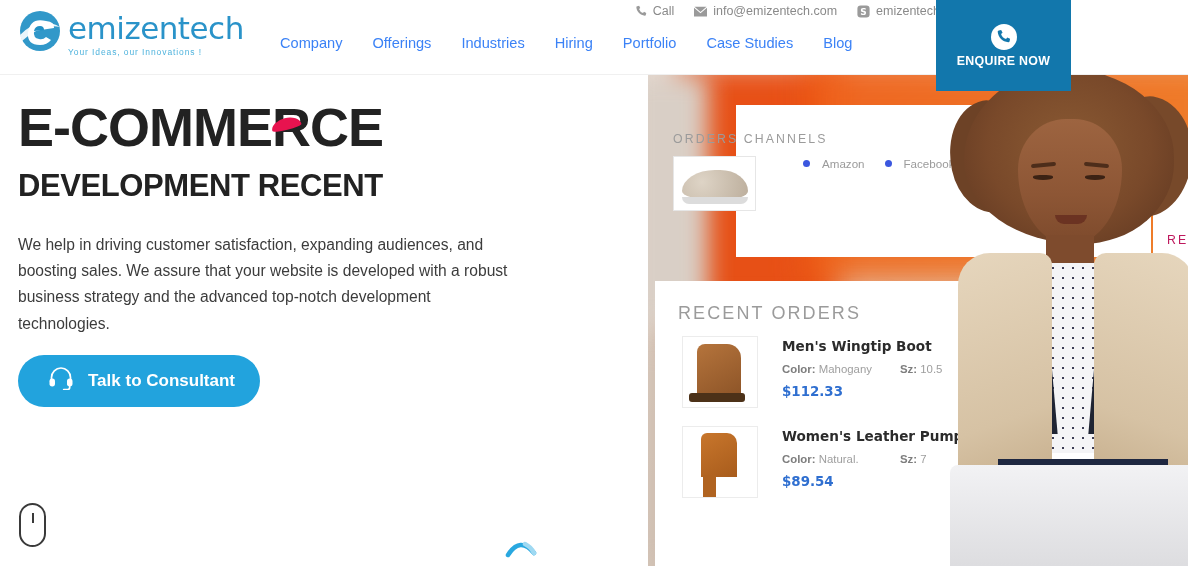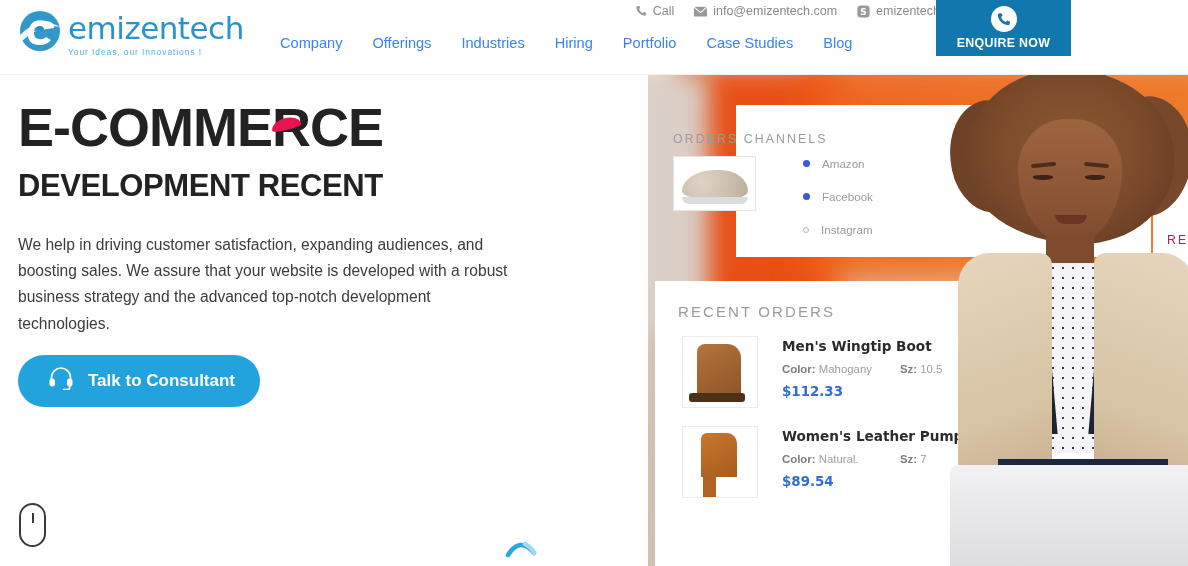--- a/index.html
+++ b/index.html
@@ -47,21 +47,21 @@
   
   .nav {
     position:absolute; left:280px; top:35px;
     display:flex; align-items:center; gap:30px;
     font-size:14.6px; color:#555;
   }
   .nav a { color:#3b82f6; text-decoration:none; white-space:nowrap; }
 
   
   .enquire {
-    position:absolute; right:117px; top:0; width:135px; height:56px;
+    position:absolute; right:117px; top:0; width:135px; height:91px;
     background:#1277ac; color:#fff;
     display:flex; flex-direction:column; align-items:center; justify-content:center;
     gap:4px; cursor:pointer;
   }
   .enq-circle {
     width:26px; height:26px; border-radius:50%; background:#fff;
     display:flex; align-items:center; justify-content:center;
   }
   .enq-label { font-size:12.4px; font-weight:bold; letter-spacing:0.3px; }
 
@@ -127,31 +127,31 @@
   .sales-title {
     position:absolute; left:25px; top:57px;
     font-size:12.3px; letter-spacing:2.1px; color:#9b9b9b;
   }
   .sales-thumb {
     position:absolute; left:25px; top:81px; width:83px; height:55px;
     border:1px solid #e6e6e6; background:#fff; overflow:hidden;
   }
   .chan {
     position:absolute; left:155px; top:82px;
-    display:flex; flex-direction:column; gap:20px;
+    display:flex; flex-direction:row; gap:20px;
   }
   .chan .row { display:flex; align-items:center; gap:12px;
     font-size:11.6px; color:#9b9b9b; }
   .dot { width:7px; height:7px; border-radius:50%; background:#3b57df; flex:0 0 auto; }
   .dot.hollow { background:transparent; border:1.2px solid #b6b6b6; width:6px; height:6px; }
 
   .card-orders { left:7px; top:206px; width:460px; height:285px; }
   .orders-title {
     position:absolute; left:30px; top:228px;
-    font-size:15px; letter-spacing:2.1px; color:#9b9b9b;
+    font-size:18px; letter-spacing:2.1px; color:#9b9b9b;
   }
   .order {
     position:absolute; left:34px; width:420px; height:72px;
     display:flex; align-items:flex-start; gap:24px;
   }
   .order.o1 { top:261px; }
   .order.o2 { top:351px; }
   .o-thumb { width:76px; height:72px; border:1px solid #ececec; background:#fff;
     position:relative; overflow:hidden; flex:0 0 auto; }
   .o-info { padding-top:2px; width:300px; position:relative; }

